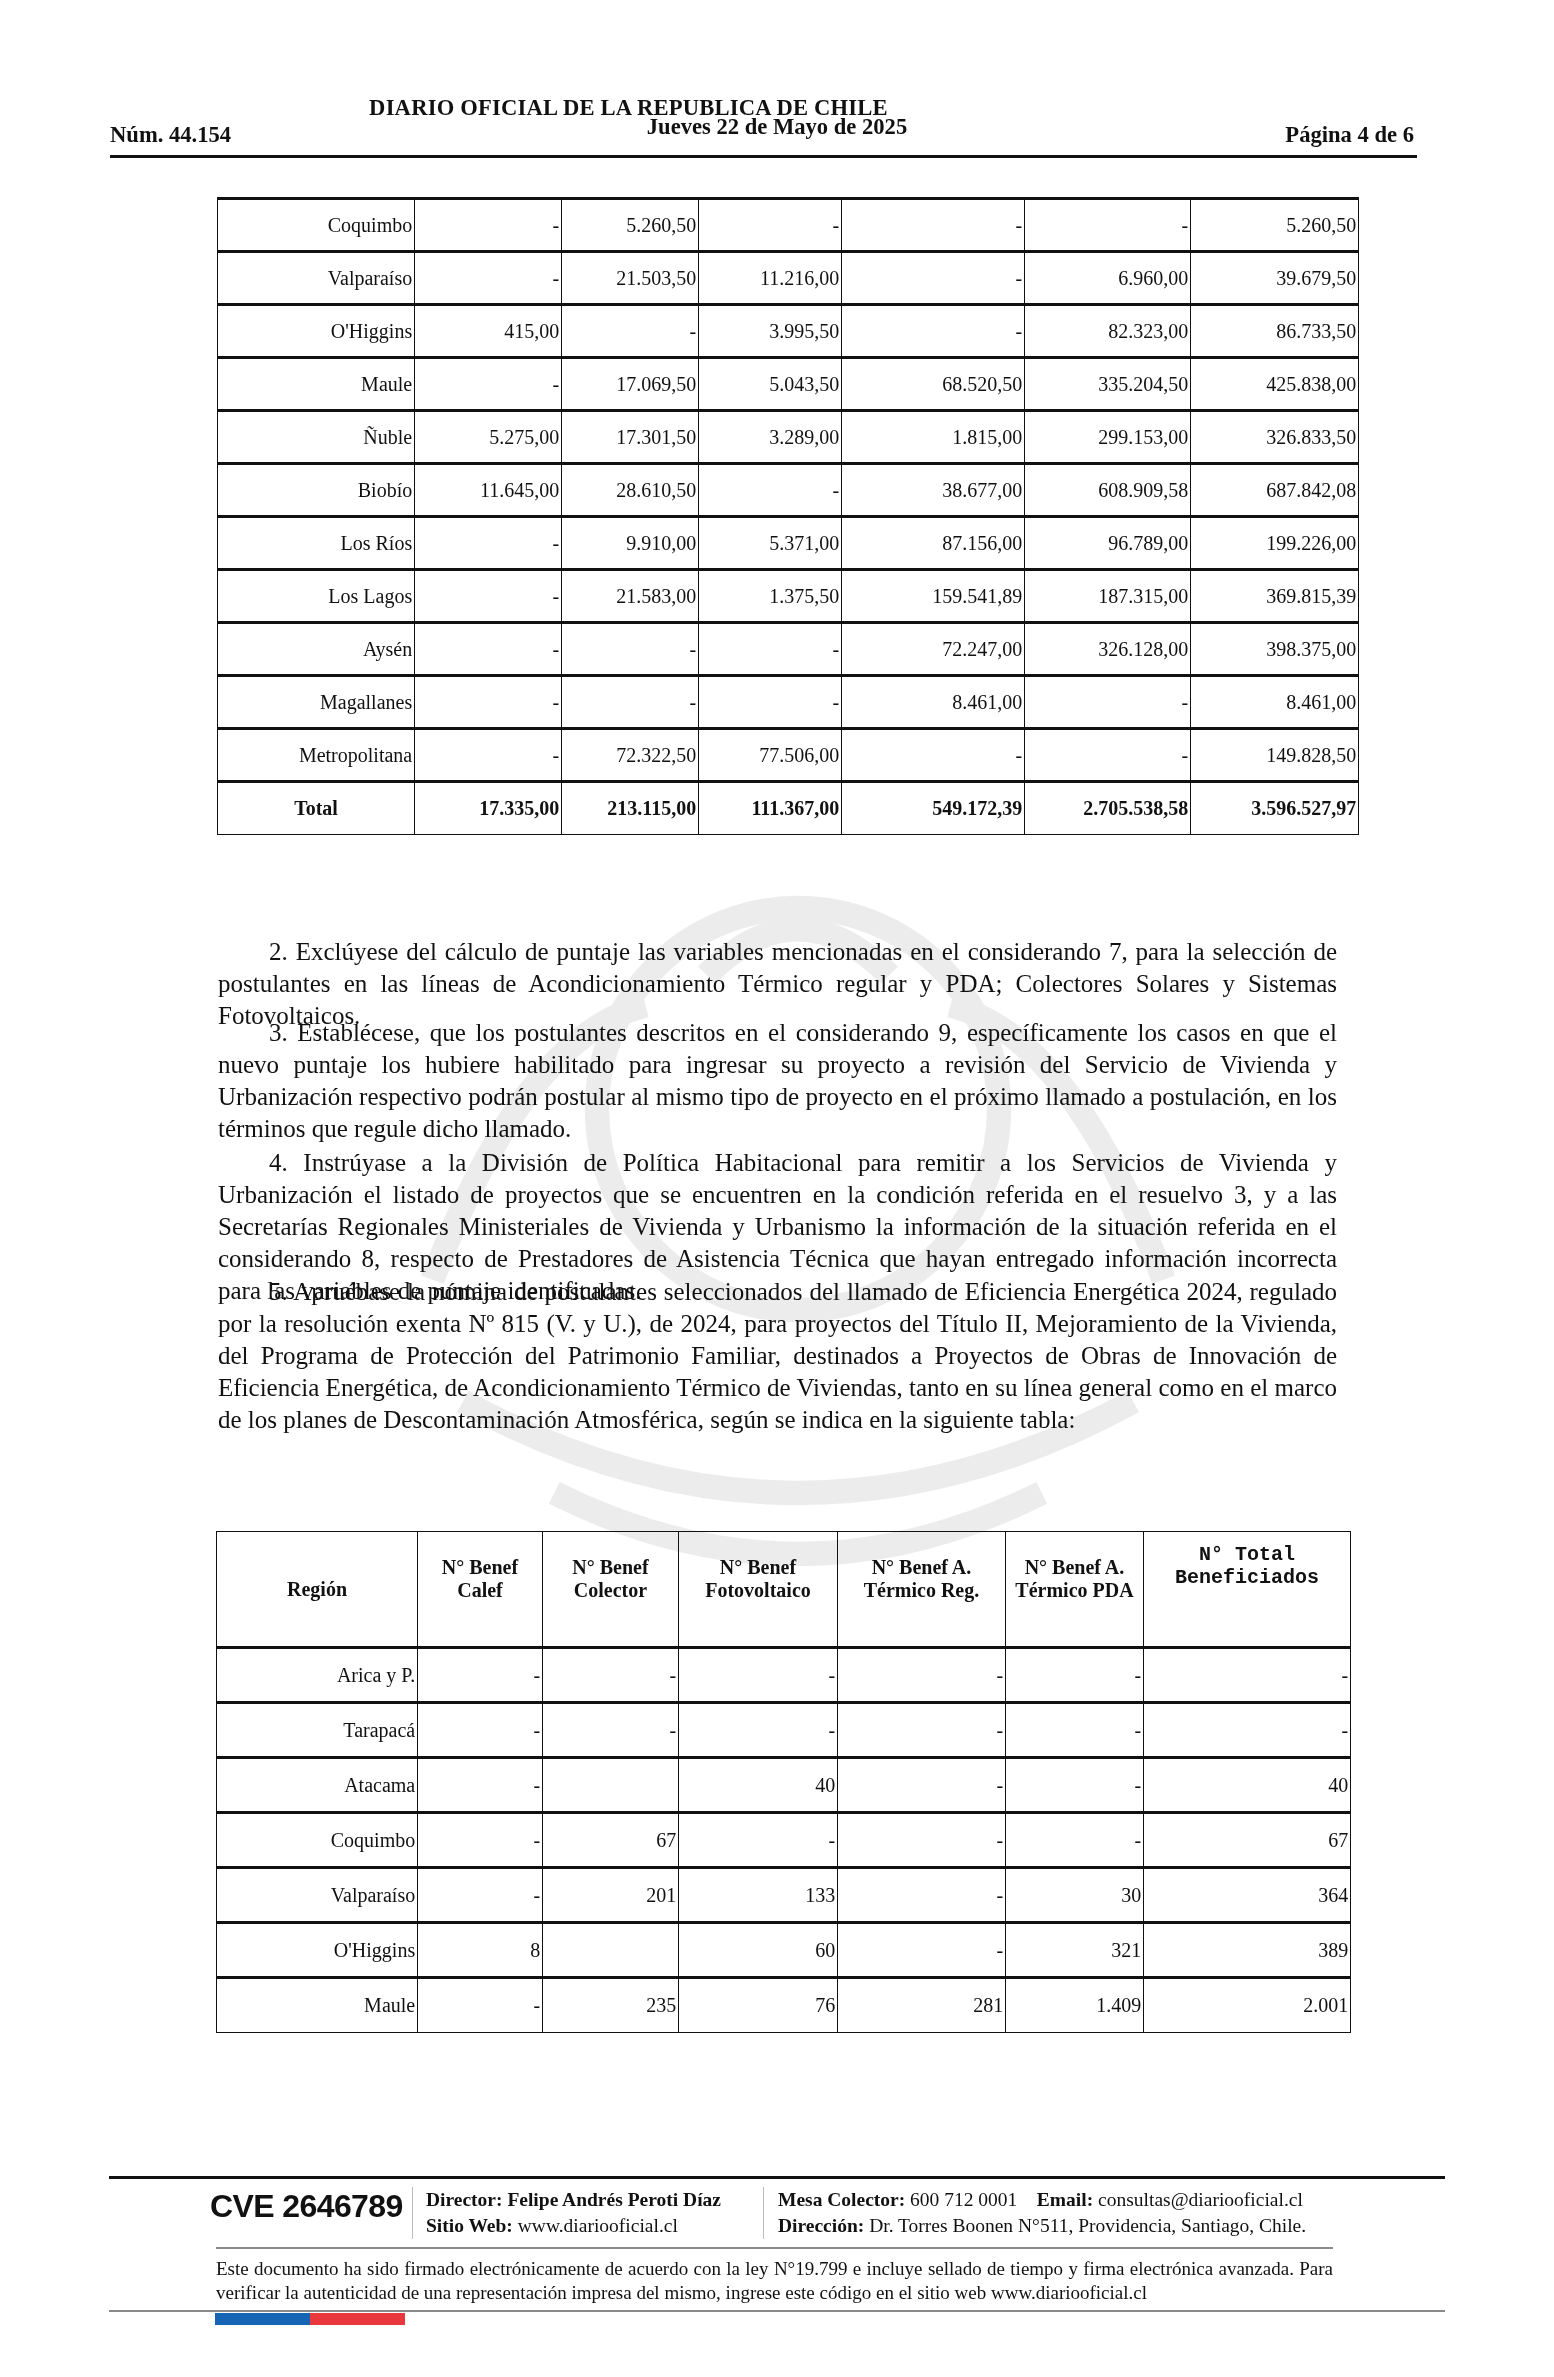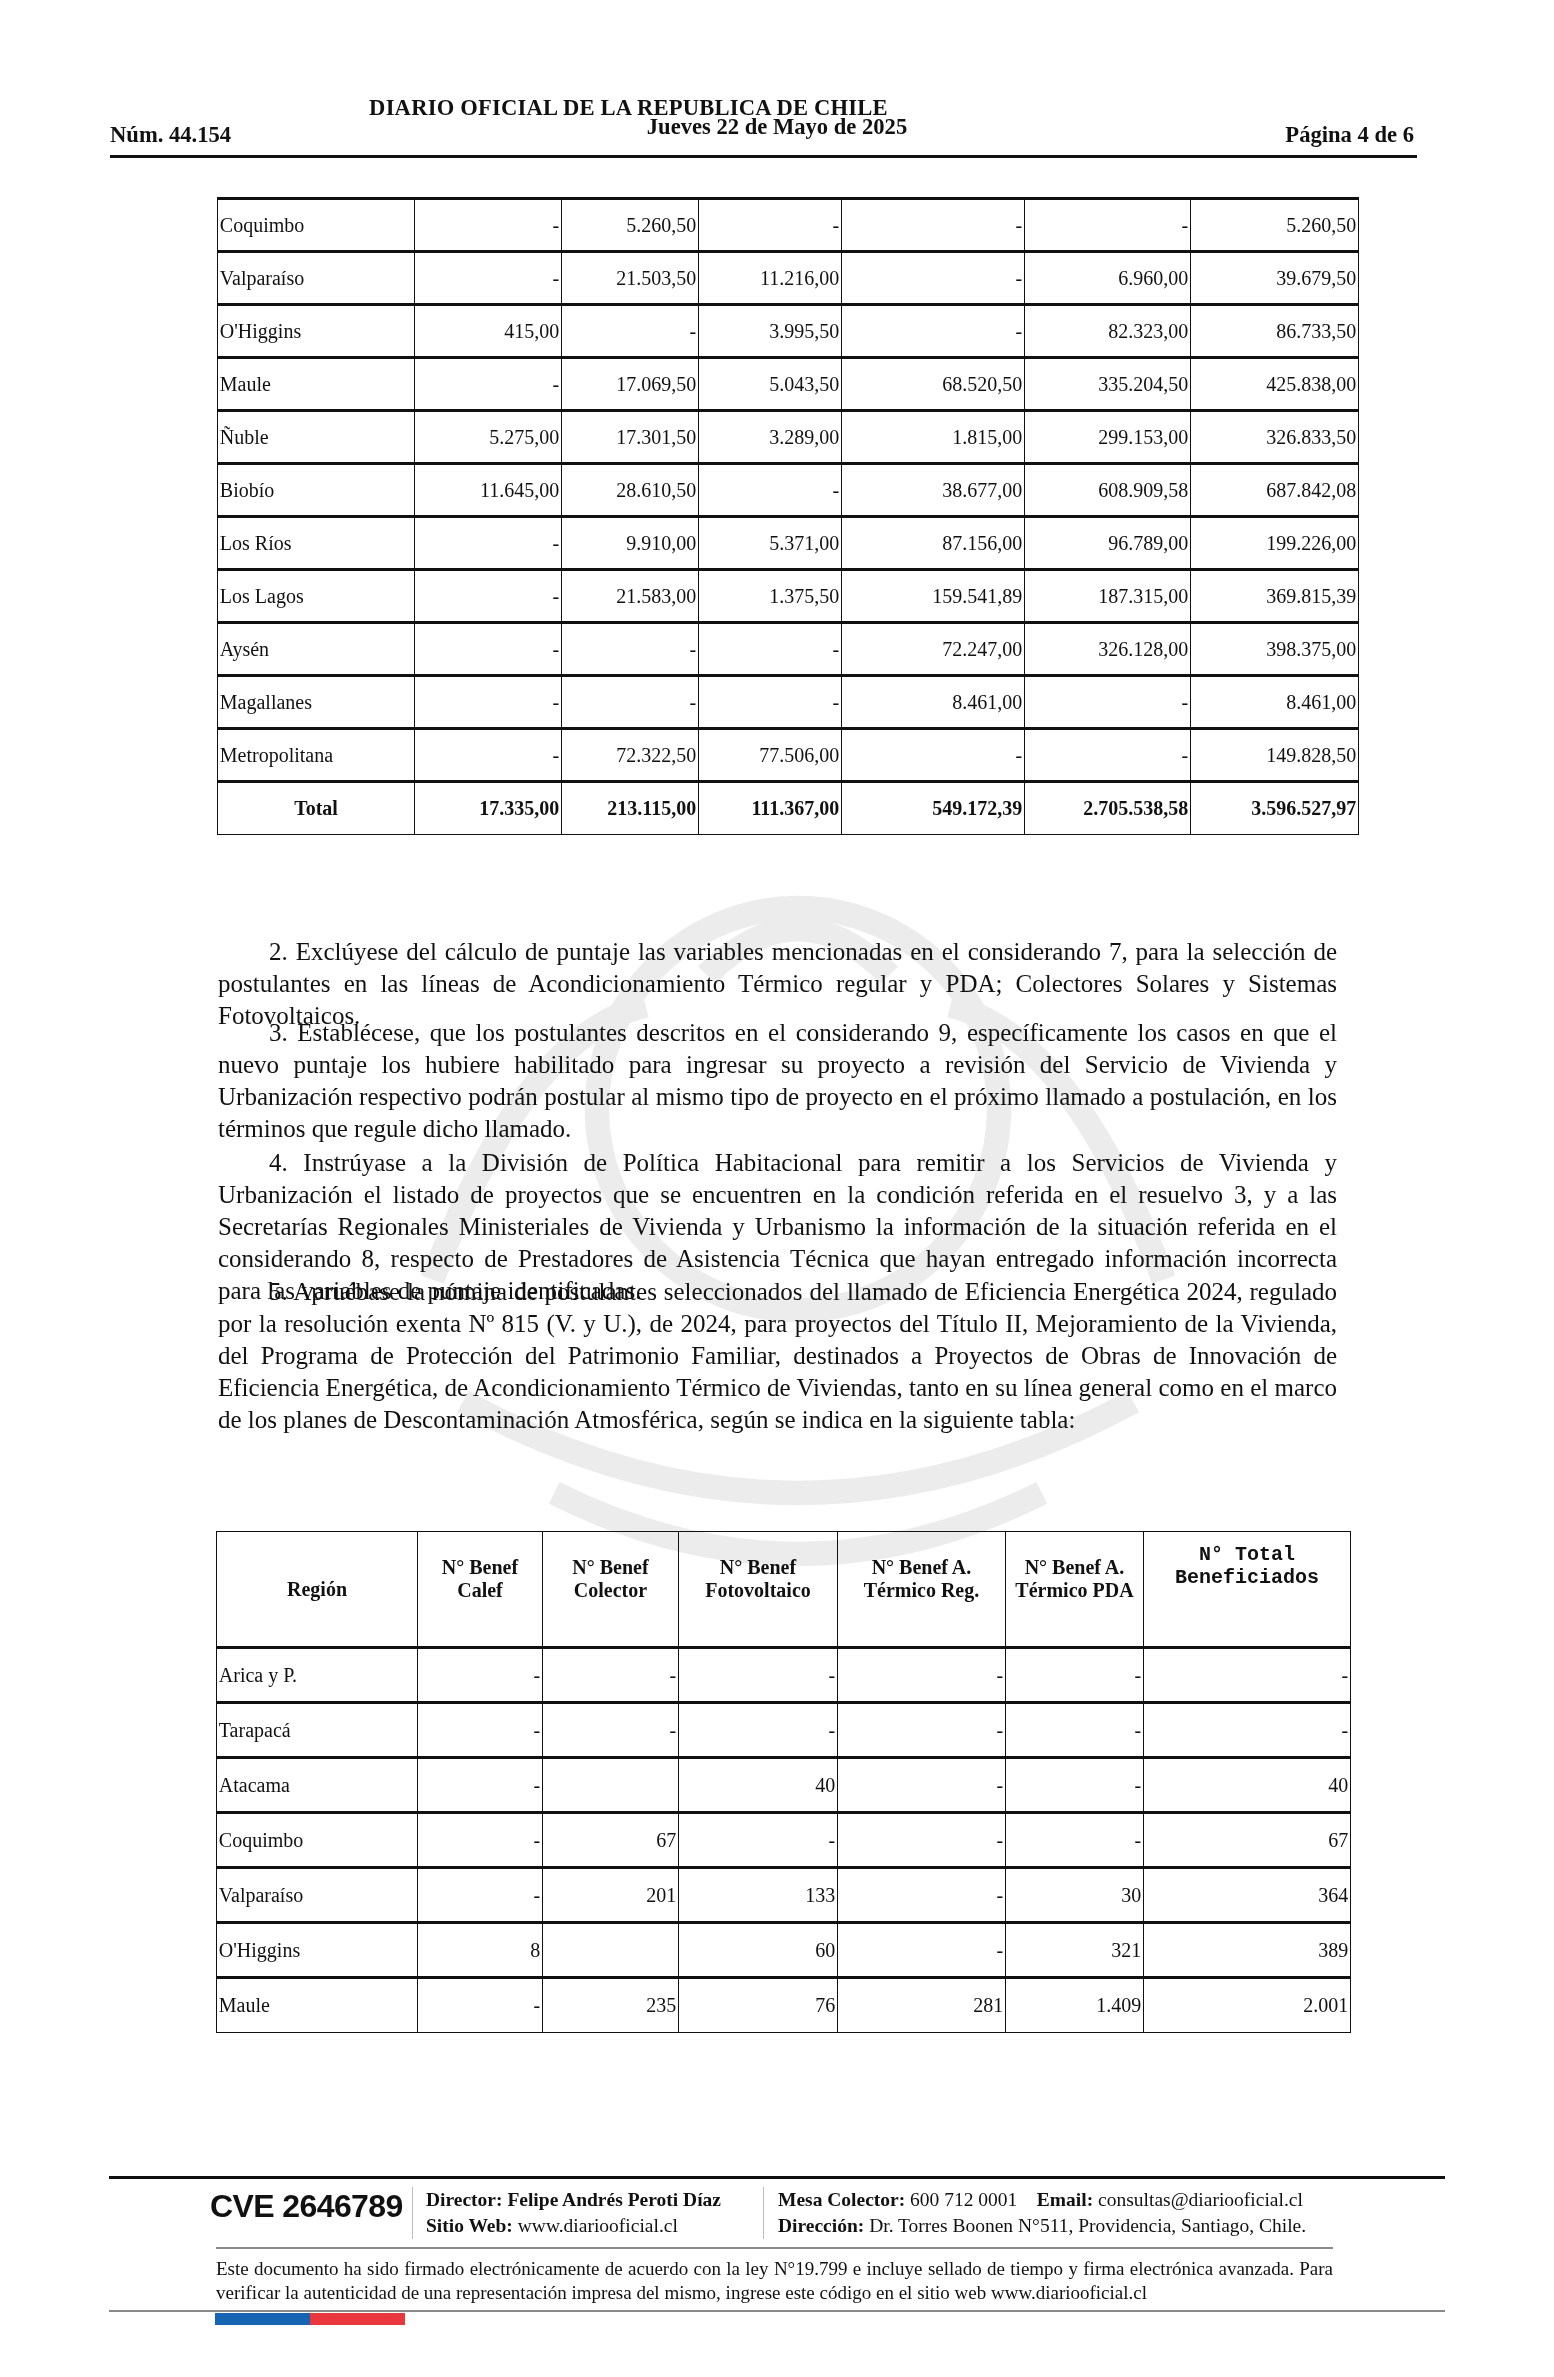--- a/index.html
+++ b/index.html
@@ -11,21 +11,21 @@
   .hdr-title { top: 95px; left: 0; width: 1257px; text-align: center; font-weight: bold; font-size: 22.6px; letter-spacing: 0.2px; }
   .hdr-num { top: 122px; left: 110px; font-weight: bold; font-size: 22.6px; }
   .hdr-date { top: 114px; left: 0; width: 1554px; text-align: center; font-weight: bold; font-size: 22.6px; }
   .hdr-page { top: 122px; right: 140px; font-weight: bold; font-size: 22.6px; }
   .hdr-rule { top: 155px; left: 110px; width: 1307px; height: 3px; background: #111; }
 
   
   table.grid { position: absolute; border-collapse: collapse; table-layout: fixed; }
   table.grid td, table.grid th { border: 1.8px solid #111; padding: 0 1.8px; font-size: 20px; overflow: hidden; white-space: nowrap; }
   table.grid td.num { text-align: right; }
-  table.grid td.reg { text-align: left; }
+  table.grid td.reg { text-align: right; }
   table.grid tr.total td { font-weight: bold; }
   table.grid tr.total td.reg { text-align: center; }
   table.grid tr.row td { border-top-width: 3px; }
 
   #t1 { left: 217px; top: 197px; width: 1142px; }
   #t1 tr { height: 53px; }
 
   #t2 { left: 216px; top: 1531px; width: 1133px; }
   #t2 tr.head { height: 116px; }
   #t2 tr.row { height: 55px; }

